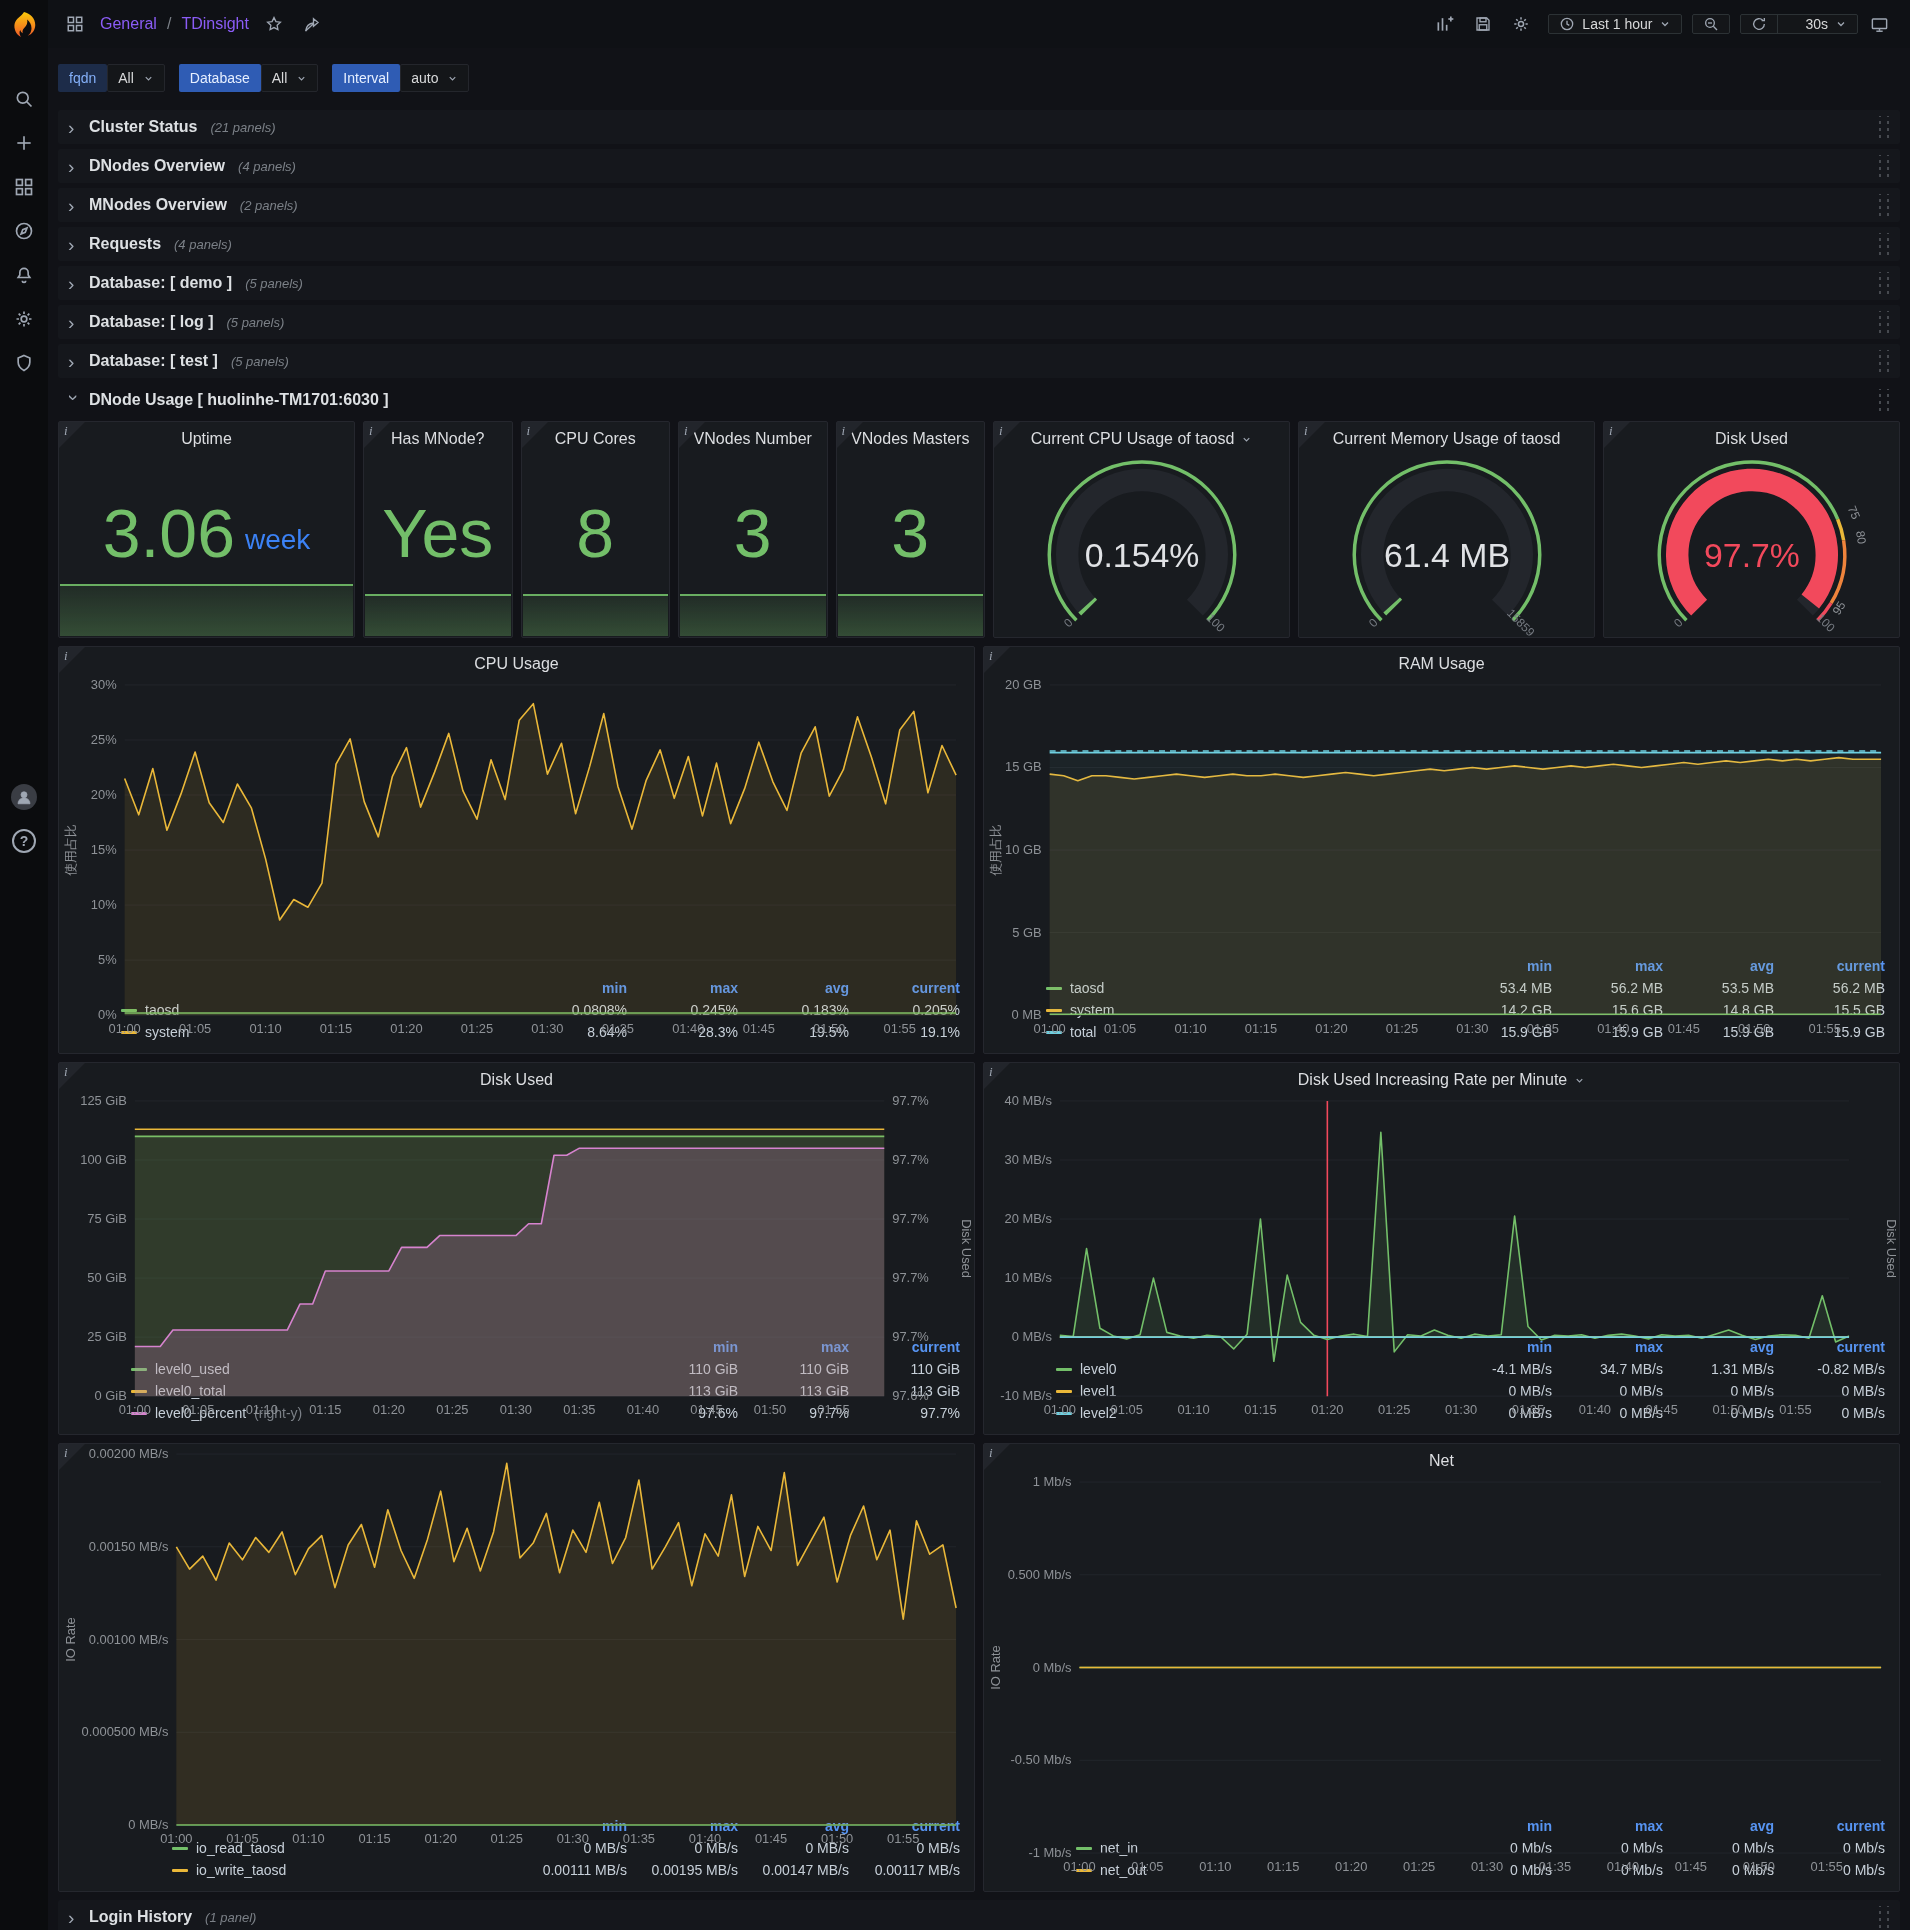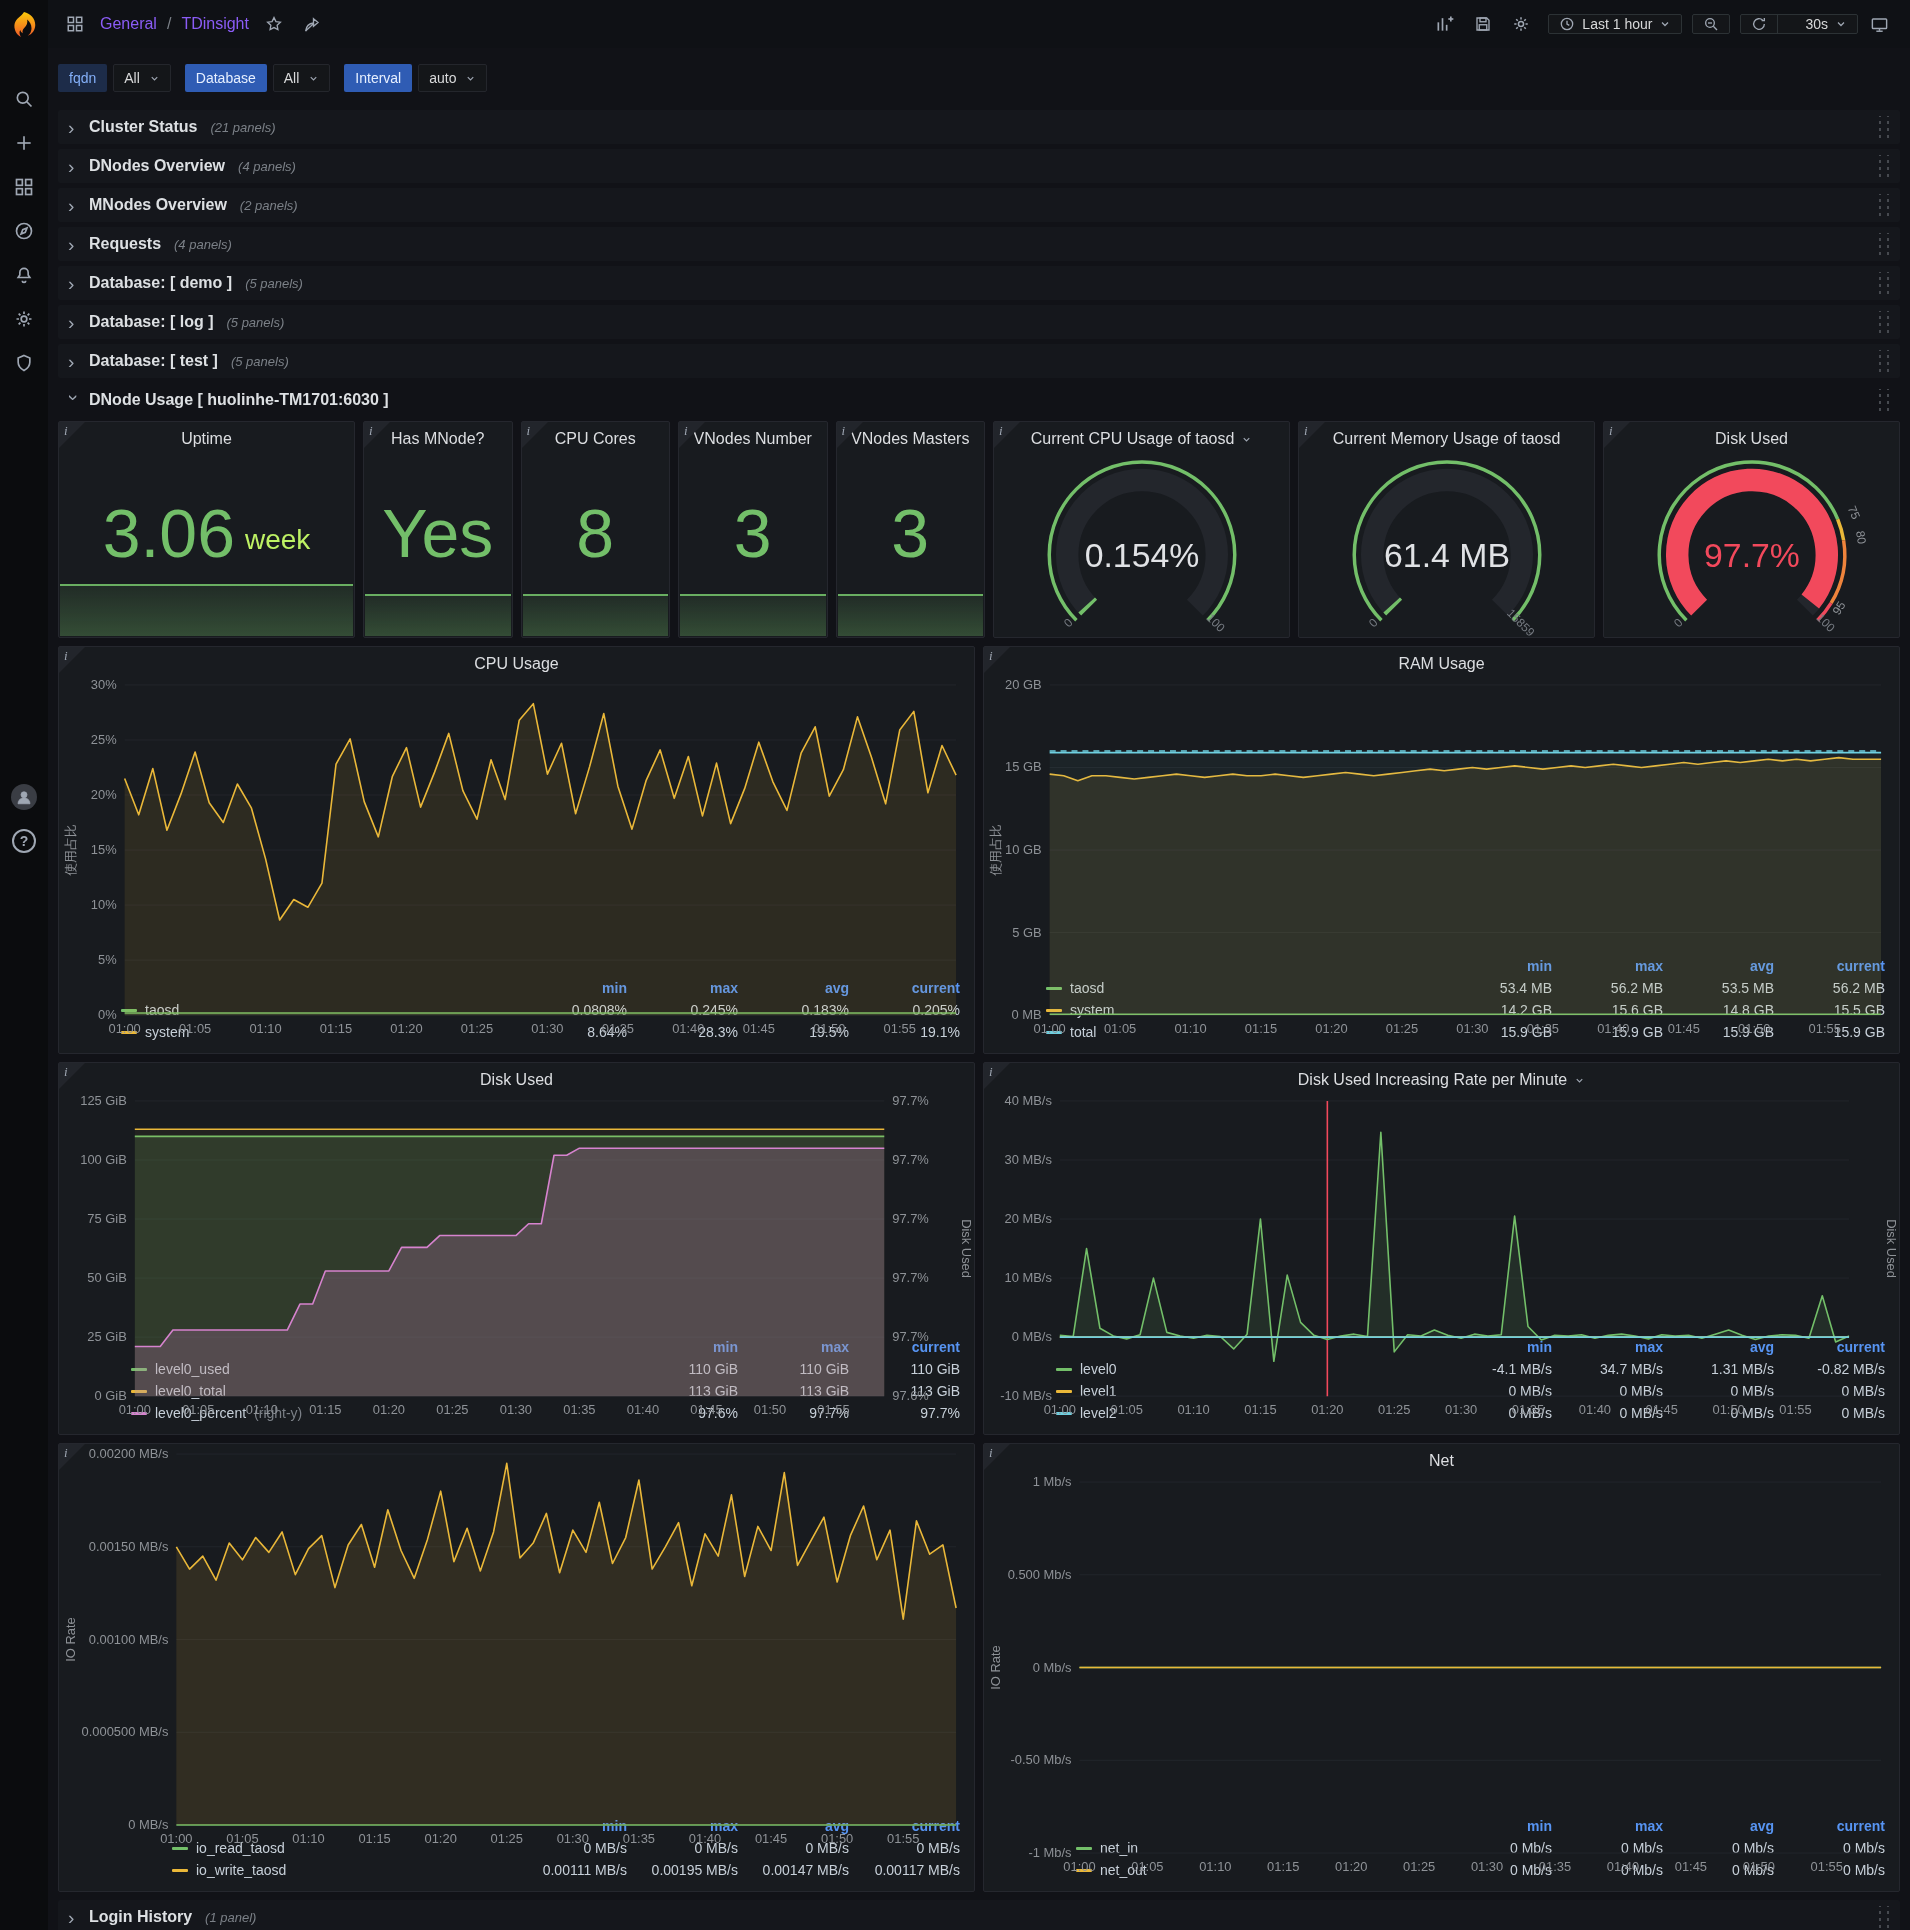--- a/index.html
+++ b/index.html
@@ -29,21 +29,21 @@
   .icon-btn svg { stroke:#9fa7b3; fill:none; }
   .nav-group { display:flex; align-items:center; border:1px solid #2c3235; background:#141619; border-radius:2px; height:20px; margin-left:6px; }
   .nav-group .seg { display:flex; align-items:center; gap:7px; padding:0 10px; height:100%; cursor:pointer; font-size:14px; color:#d8d9da; }
   .nav-group .seg + .seg { border-left:1px solid #2c3235;padding-left:27px; }
 
   
   .content { flex:1; padding:8px 10px 0 10px; overflow:hidden; }
 
   .variables { display:flex; align-items:center; gap:14px; height:44px; margin-bottom:10px; }
   .var-group { display:flex; align-items:stretch; cursor:pointer; }
-  .var-label { display:flex; align-items:center; padding:5px 11px; font-size:14px; border-radius:2px; margin-right:6px; }
+  .var-label { display:flex; align-items:center; padding:5px 11px; font-size:14px; border-radius:2px; }
   .var-label.navy { background:#1d2c49; color:#84aff8; }
   .var-label.bright { background:#2f5cb4; color:#e6efff; }
   .var-value { display:flex; align-items:center; gap:9px; padding:5px 10px; background:#141619; border:1px solid #24262c; border-radius:2px; color:#d8d9da; font-size:14px; }
 
   .row-head { display:flex; align-items:center; gap:9px; height:34px; padding:0 10px; background:#15171c; border-radius:2px; margin-bottom:5px; cursor:pointer; }
   .row-head .chev { color:#9fa7b3; font-size:19px; line-height:1; width:12px; display:inline-block; }
   .row-head .chev.open { transform:rotate(90deg); }
   .row-title { font-size:16px; font-weight:bold; color:#dde0e3; }
   .row-count { font-size:13px; font-style:italic; color:#7b8087; margin-left:4px; }
   .drag { width:16px; height:22px; margin-left:auto; cursor:grab;
@@ -55,21 +55,21 @@
   .panel { background:#181b1f; border:1px solid #25272e; border-radius:2px; position:relative; display:flex; flex-direction:column; min-width:0; }
   .panel-info { position:absolute; top:0; left:0; width:0; height:0; border-top:26px solid #22252b; border-right:26px solid transparent; cursor:pointer; z-index:3; }
   .panel-info span { position:absolute; top:-25px; left:5px; font-size:13px; font-style:italic; font-family:"Liberation Serif", serif; color:#9fa7b3; }
   .panel-title { flex:none; display:flex; align-items:center; justify-content:center; gap:7px; padding:8px 0 2px; font-size:16px; font-weight:500; color:#dcdee1; cursor:pointer; white-space:nowrap; }
   .panel-title svg { flex:none; }
 
   .stats-row { display:flex; gap:8px; height:217px; margin-bottom:8px; }
   .f1 { flex:1; } .f2 { flex:2; }
   .stat-body { flex:1; display:flex; align-items:center; justify-content:center; gap:10px; padding-bottom:30px; }
   .stat-num { color:#73BF69; font-size:68px; font-weight:500; line-height:1;margin-top:8px; }
-  .stat-unit { color:#bef264; font-size:28px; font-weight:500; align-self:center; margin-top:22px; }
+  .stat-unit { color:#3b82f6; font-size:28px; font-weight:500; align-self:center; margin-top:22px; }
   .spark { position:absolute; left:1px; right:1px; bottom:1px; border-top:2px solid rgba(115,191,105,0.85);
            background:linear-gradient(180deg, rgba(115,191,105,0.10), rgba(115,191,105,0.30)); }
   .spark.h1 { height:52px; } .spark.h2 { height:42px; }
 
   .gauge-area { flex:1; position:relative; min-height:0; }
 
   .chart-row { display:flex; gap:8px; margin-bottom:8px; }
   .chart-row .panel { width:calc(50% - 4px); }
   .chart-area { flex:1; min-height:0; position:relative; }
   .chart-area svg { display:block; }

